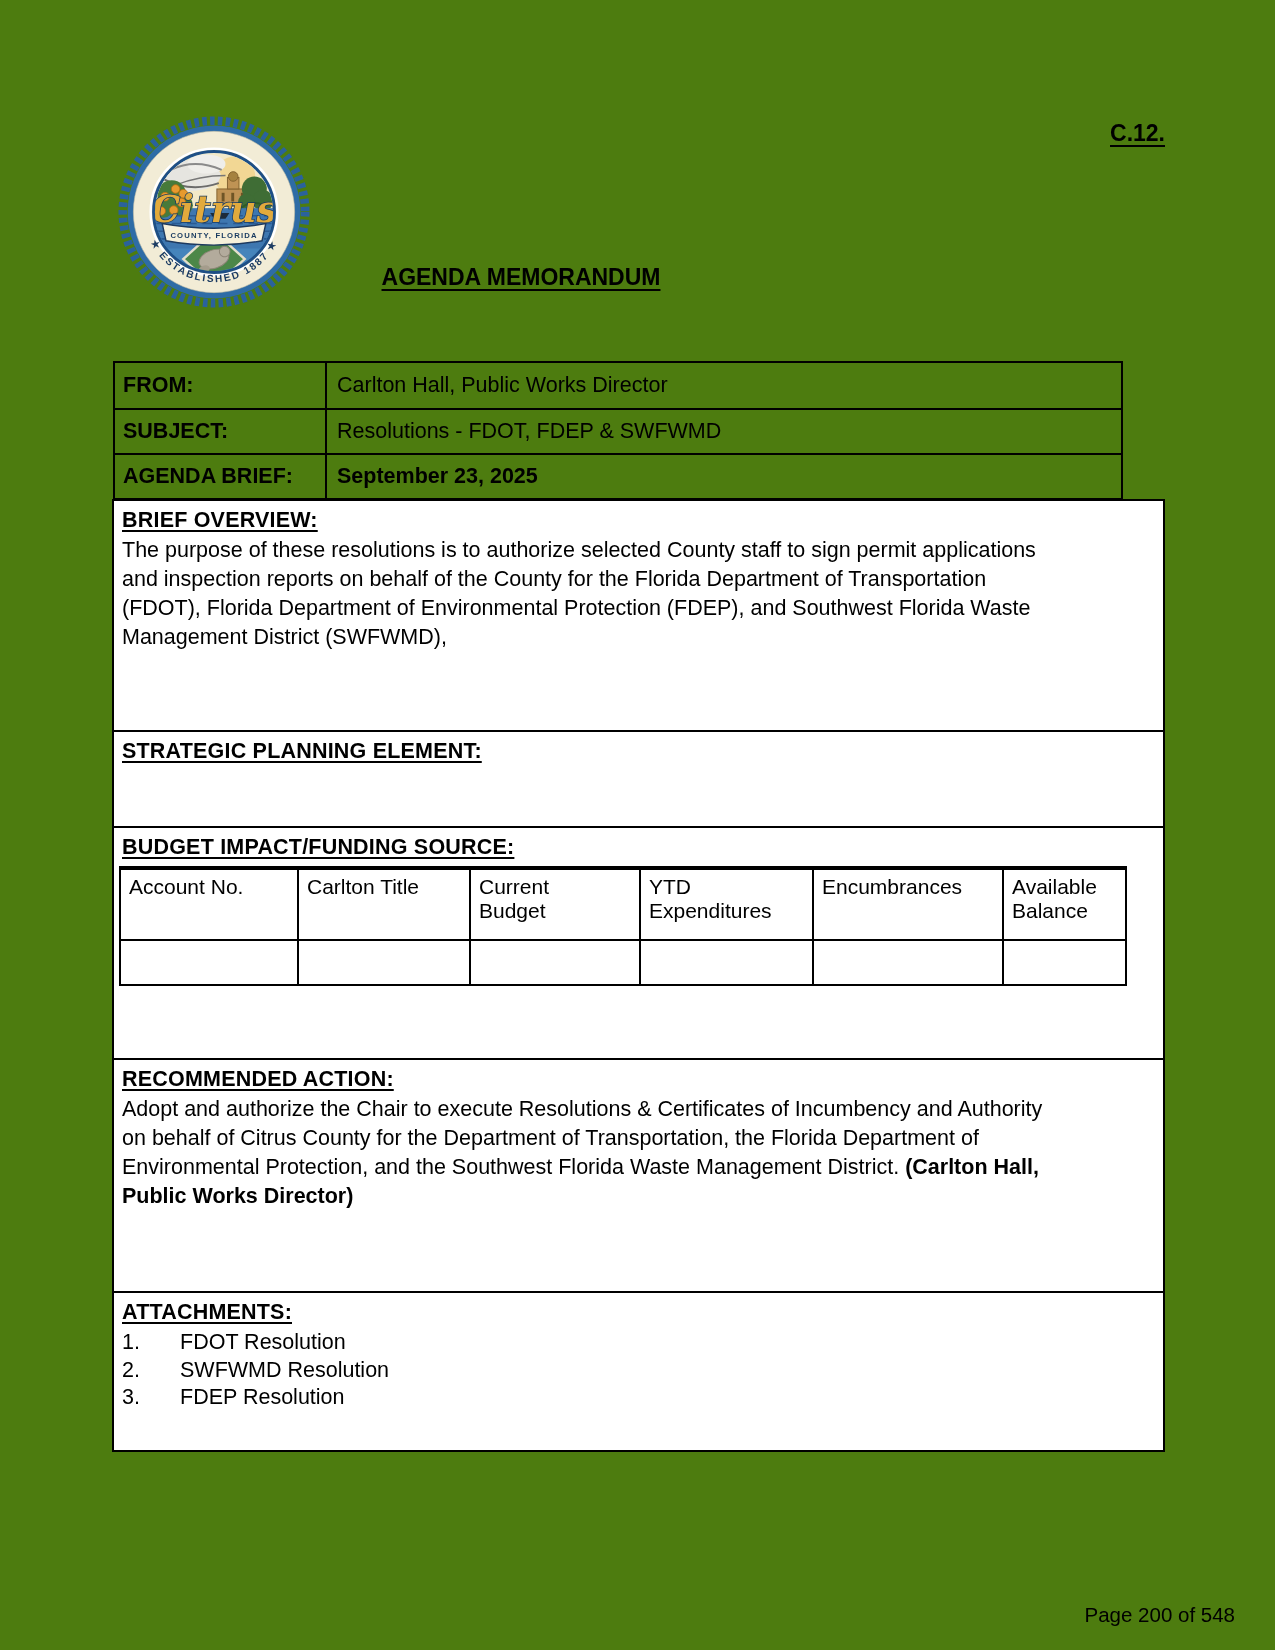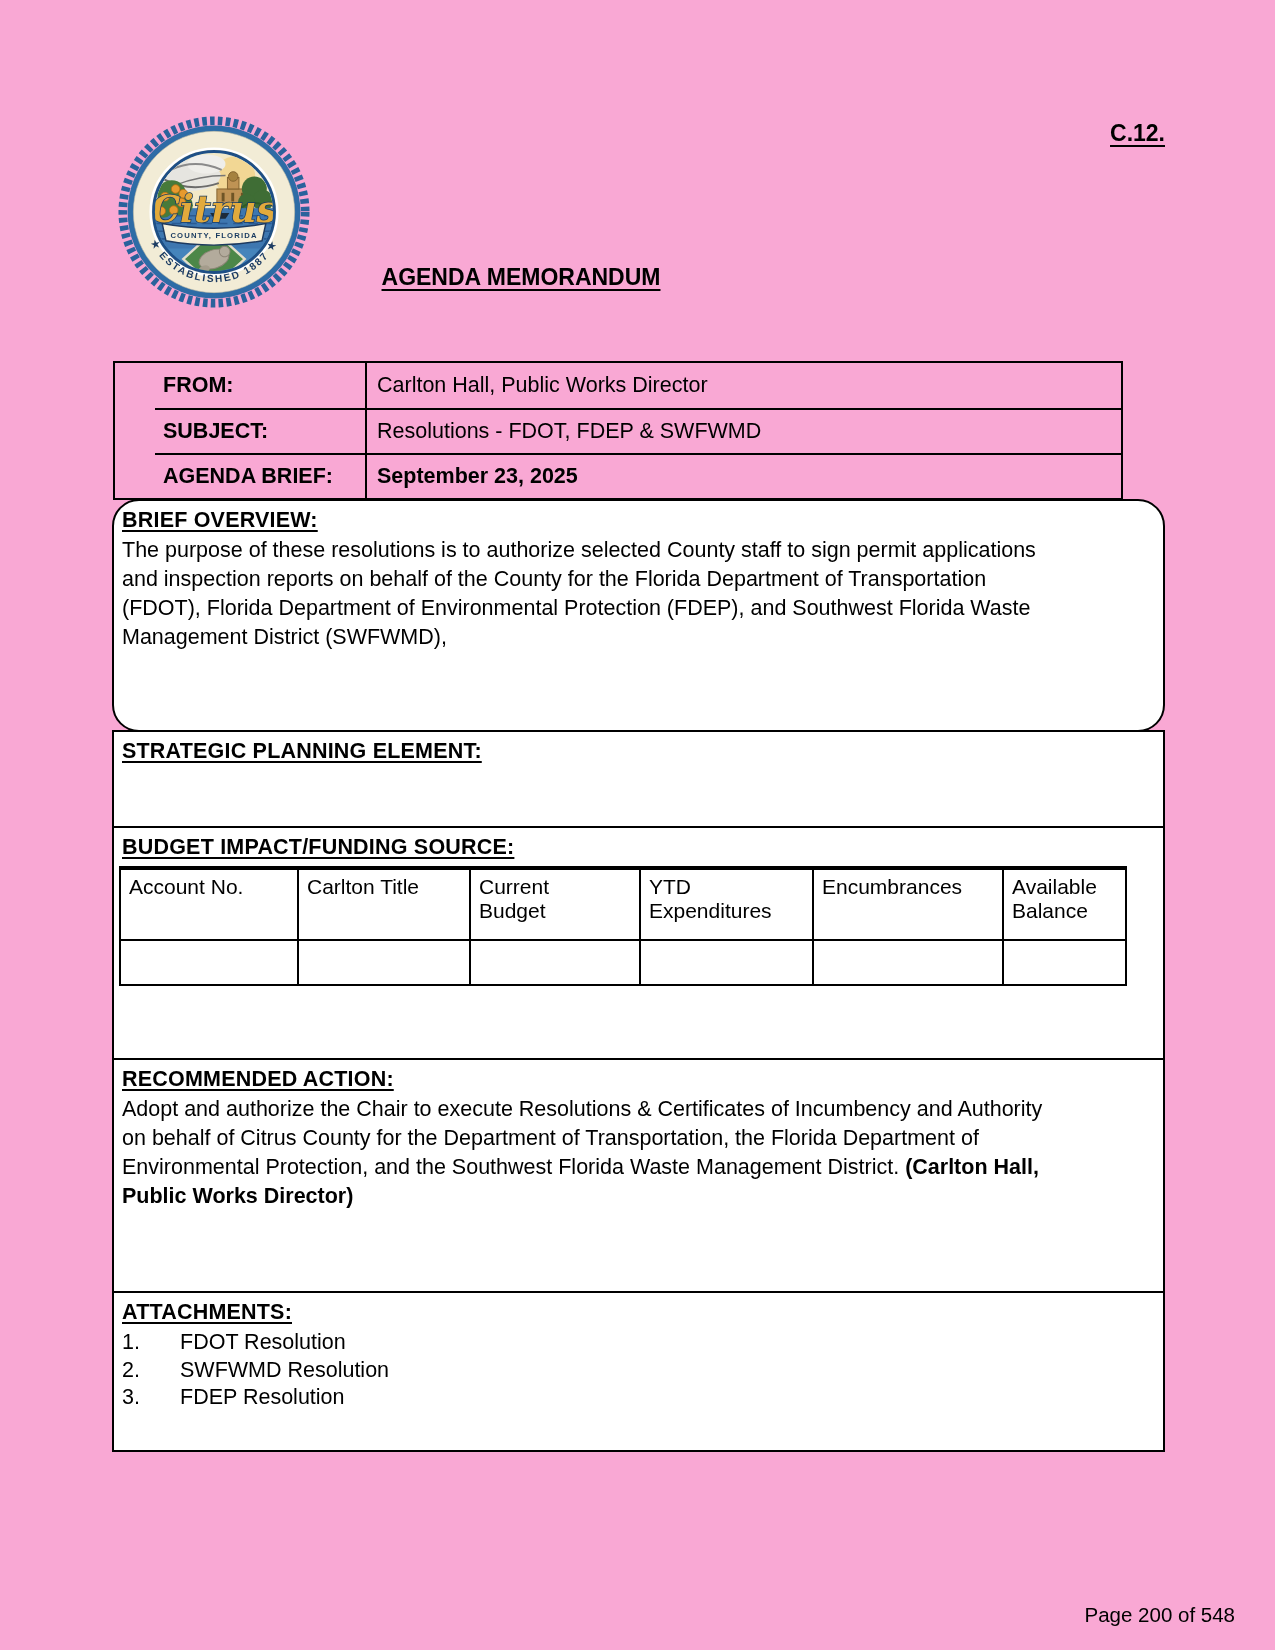--- a/index.html
+++ b/index.html
@@ -6,21 +6,21 @@
   html, body { background: #ffffff; }
   body {
     font-family: "Liberation Sans", sans-serif;
     color: #000000;
     width: 1275px;
   }
   #page {
     position: relative;
     width: 1275px;
     height: 1650px;
-    background: #f9a8d4;
+    background: #4d7c0f;
     overflow: hidden;
   }
 
   
   .item-number {
     position: absolute;
     top: 120px;
     right: 110px;
     font-size: 23px;
     font-weight: bold;
@@ -50,21 +50,20 @@
     text-underline-offset: 4px;
   }
 
   
   .info-table {
     position: absolute;
     left: 113px;
     top: 361px;
     width: 1010px;
     border: 2px solid #000;
-    padding-left: 40px;
   }
   .info-row {
     display: grid;
     grid-template-columns: 212px 1fr;
     height: 45px;
   }
   .info-row + .info-row { border-top: 2px solid #000; }
   .info-label {
     border-right: 2px solid #000;
     display: flex; align-items: center;
@@ -99,21 +98,21 @@
     text-decoration-thickness: 2px;
     text-underline-offset: 3px;
     letter-spacing: 0.2px;
   }
   .sec-body {
     margin-top: 3px;
     font-size: 21.5px;
     line-height: 29px;
     max-width: 932px;
   }
-  .box-brief        { height: 233px; border-radius: 27px; }
+  .box-brief        { height: 233px; }
   .box-strategic    { height: 98px; }
   .box-budget       { height: 234px; }
   .box-recommended  { height: 235px; }
   .box-attachments  { height: 161px; }
 
   
   .budget-table {
     margin-top: 6px;
     margin-left: -3px;
     border-collapse: collapse;

